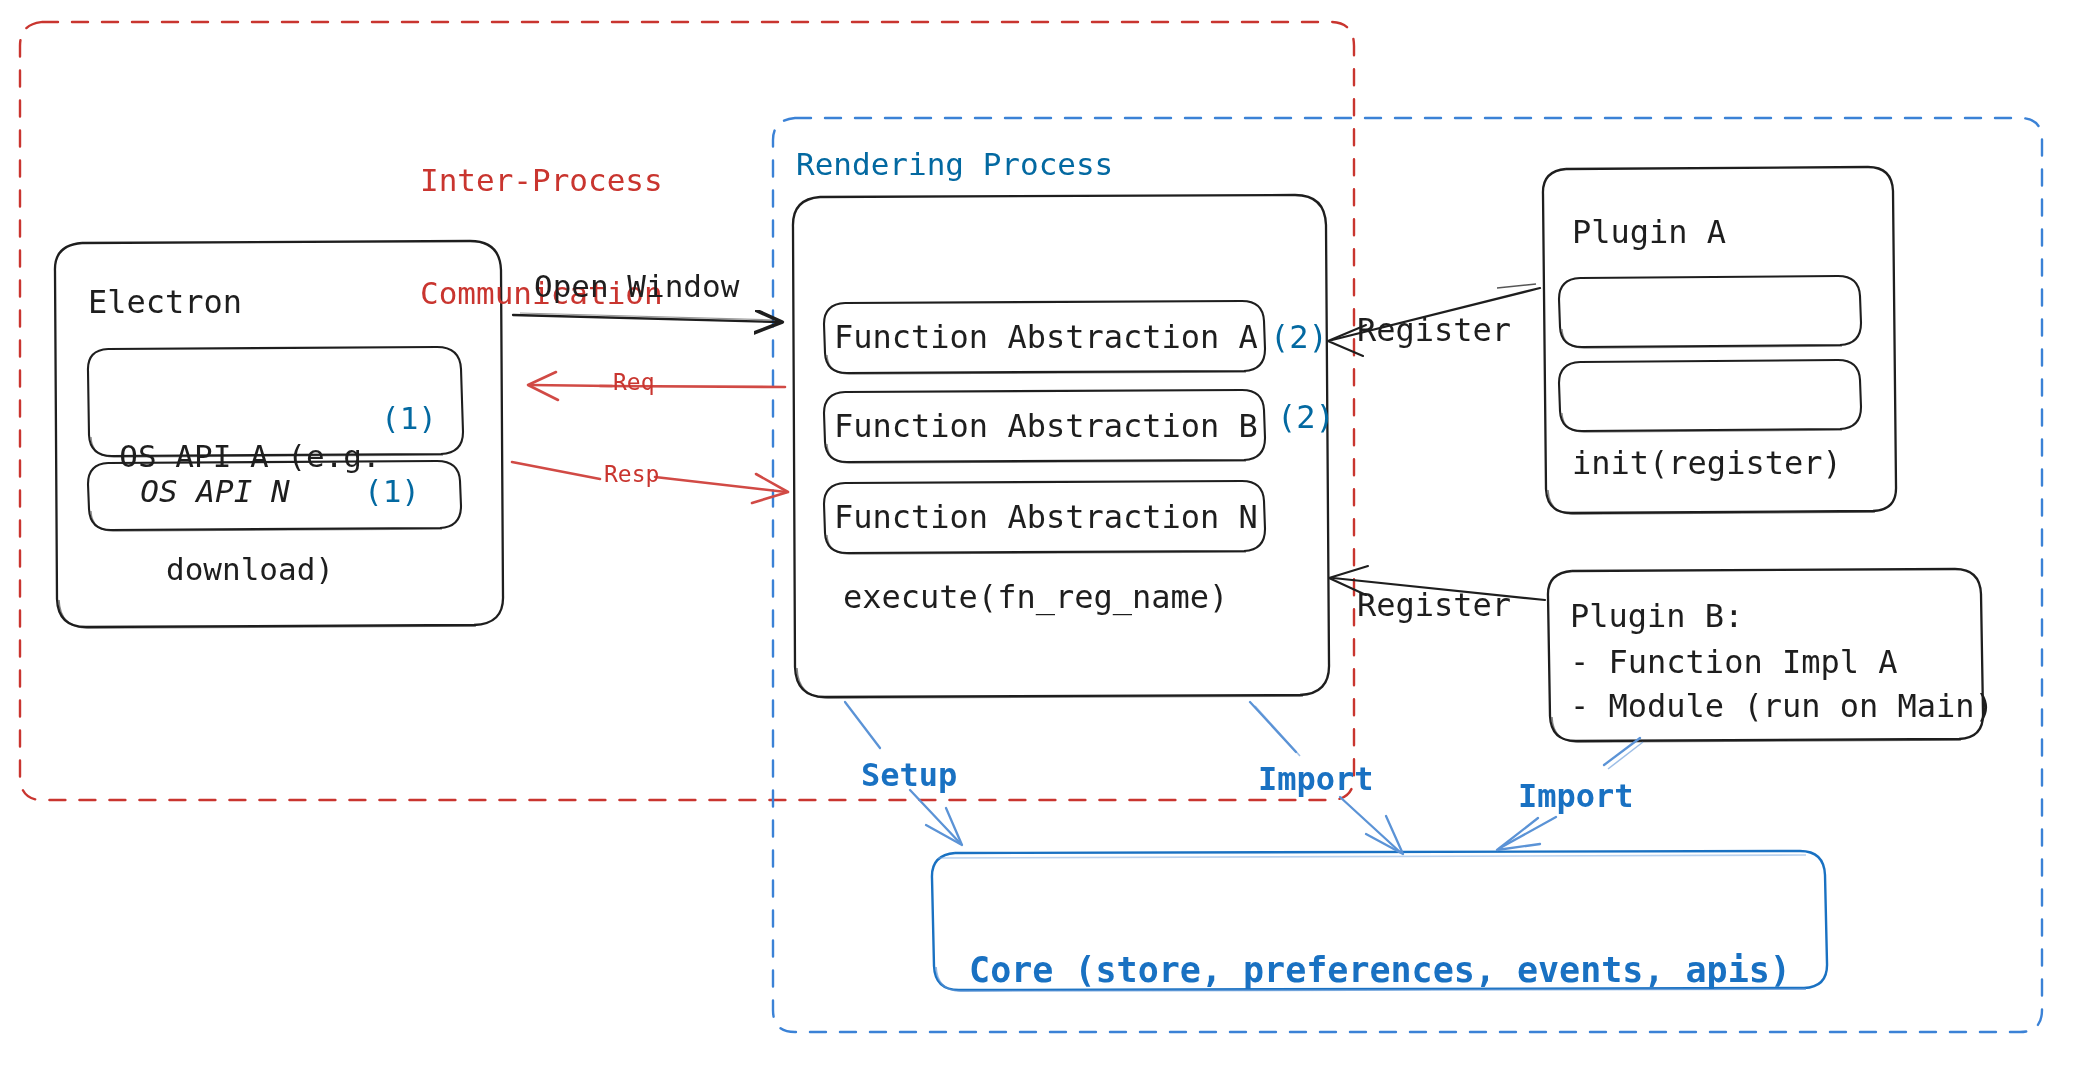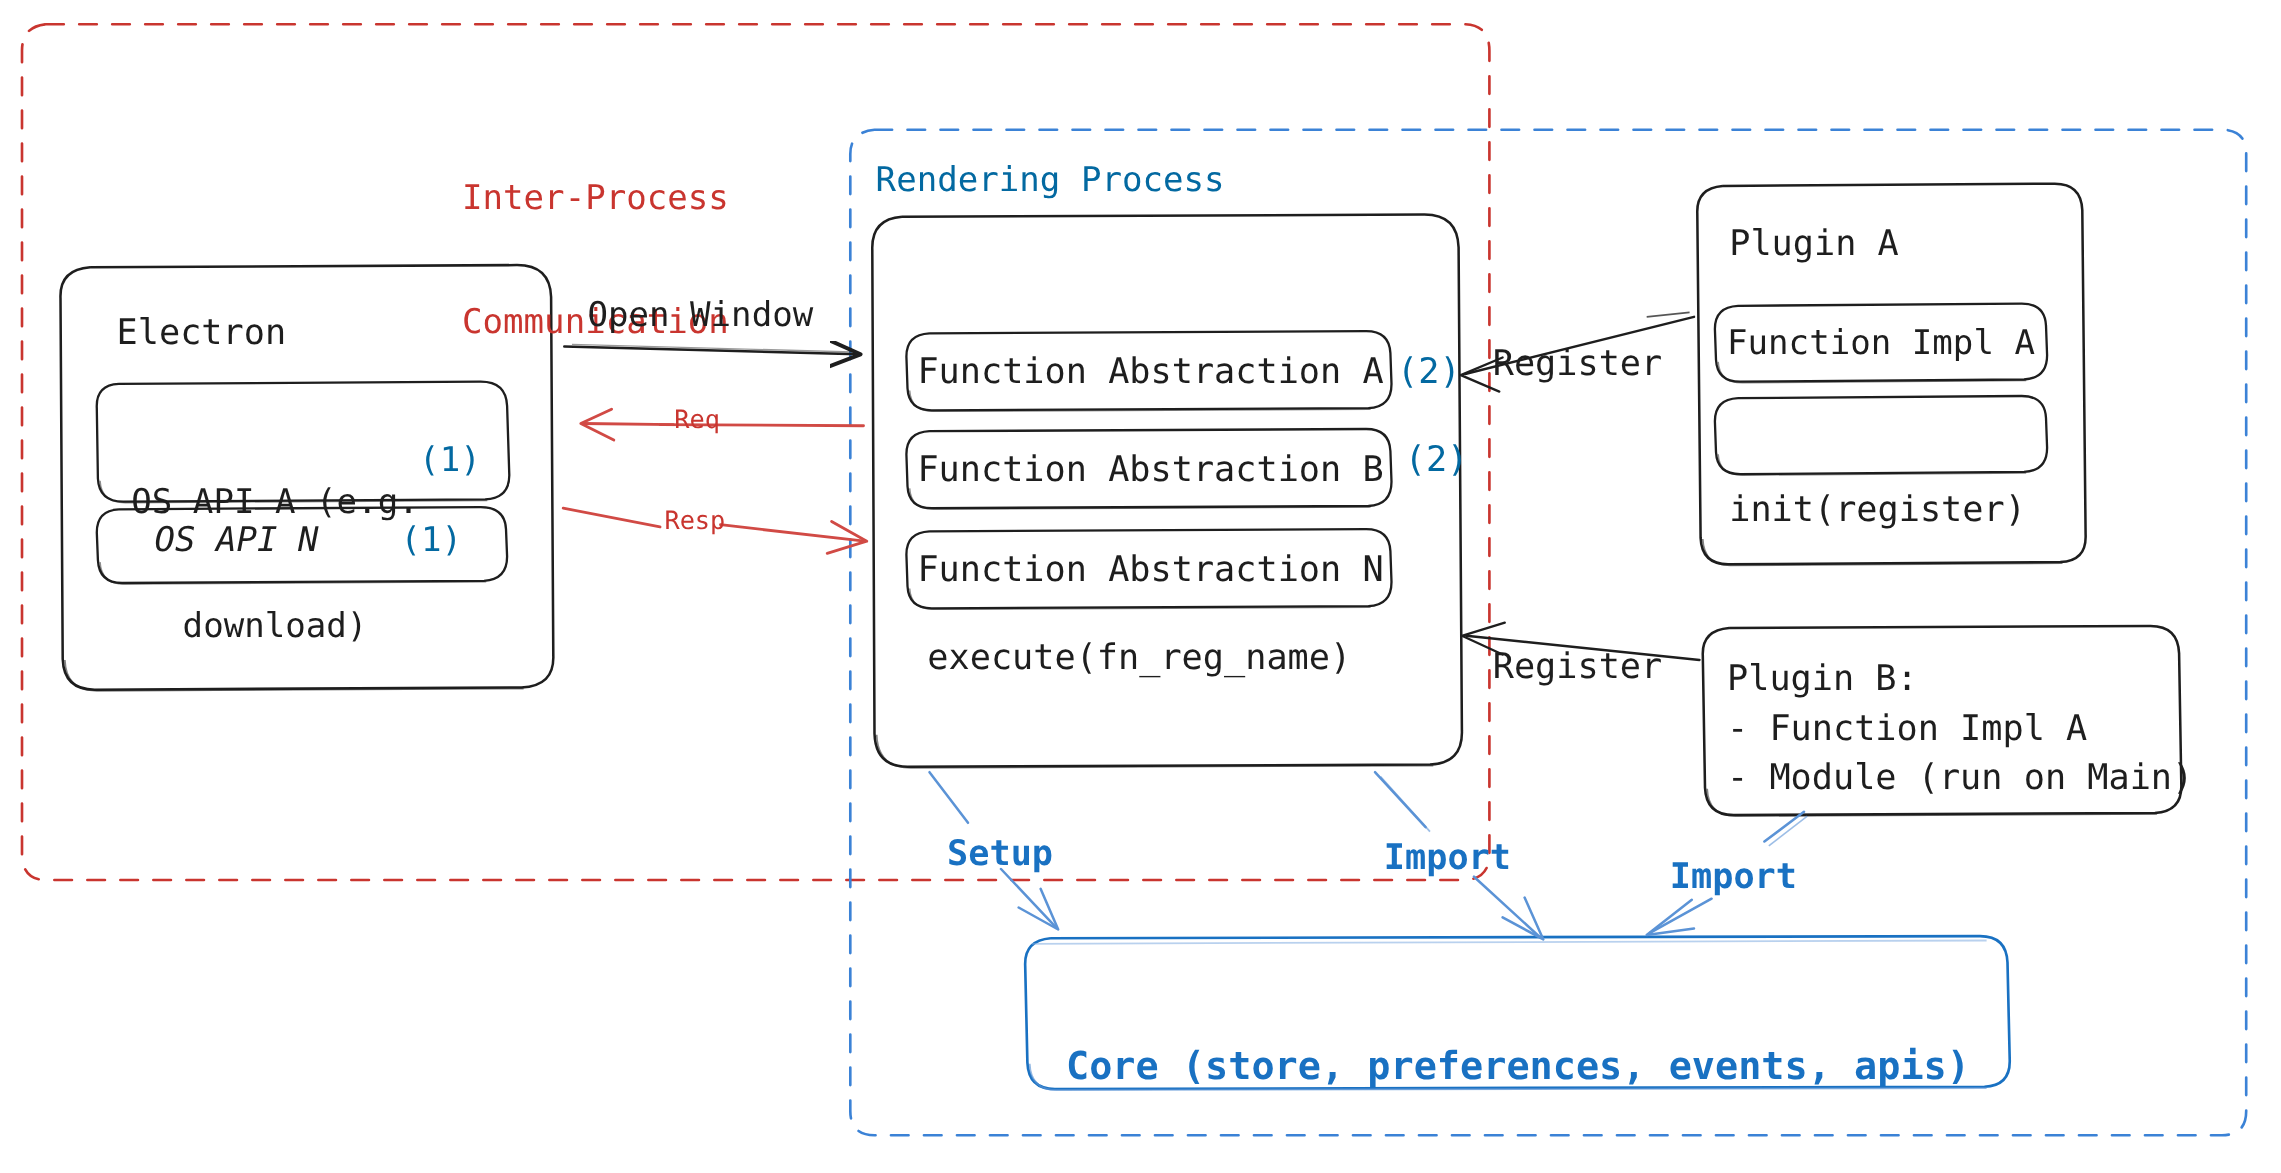--- a/index.html
+++ b/index.html
@@ -174,21 +174,21 @@
     </g>
   </svg>
 
   <div class="txt t-red s31 center" style="left:420px; top:86px; width:240px;">
     <div>Inter-Process</div>
     <div>Communication</div>
   </div>
 
   <div class="txt t-blue s31" style="left:796px; top:146px;">Rendering Process</div>
 
-  <div class="txt t-black s32" style="left:88px; top:283px;margin-left:18px;">Electron</div>
+  <div class="txt t-black s32" style="left:88px; top:283px;">Electron</div>
 
   <div class="txt t-black s31 center" style="left:100px; top:362px; width:300px;">
     <div>OS API A (e.g.</div>
     <div>download)</div>
   </div>
   <div class="txt t-blue s31" style="left:381px; top:400px;">(1)</div>
 
   <div class="txt t-black s31 center" style="left:100px; top:473px; width:230px;font-style:italic;">OS API N</div>
   <div class="txt t-blue s31" style="left:364px; top:473px;">(1)</div>
 
@@ -202,22 +202,21 @@
   <div class="txt t-black s32 center" style="left:834px; top:318px; width:420px;">Function Abstraction A</div>
   <div class="txt t-blue s32" style="left:1270px; top:318px;">(2)</div>
 
   <div class="txt t-black s32 center" style="left:834px; top:407px; width:420px;">Function Abstraction B</div>
   <div class="txt t-blue s32" style="left:1277px; top:398px;">(2)</div>
 
   <div class="txt t-black s32 center" style="left:834px; top:498px; width:420px;">Function Abstraction N</div>
 
   <div class="txt t-black s32" style="left:843px; top:578px;">execute(fn_reg_name)</div>
 
-  <div class="txt t-black s32" style="left:1572px; top:202px;text-align:center;">Plugin A</div>
-  <div class="txt t-black s31 center" style="left:1565px; top:294px; width:290px;">Function Impl A</div>
+  <div class="txt t-black s32" style="left:1572px; top:213px;text-align:center;">Plugin A</div>
   <div class="txt t-black s32" style="left:1572px; top:444px;">init(register)</div>
 
   <div class="txt t-black s32" style="left:1357px; top:311px;">Register</div>
   <div class="txt t-black s32" style="left:1357px; top:586px;">Register</div>
 
   <div class="txt t-black s32" style="left:1570px; top:597px;">Plugin B:</div>
   <div class="txt t-black s32" style="left:1570px; top:643px;">- Function Impl A</div>
   <div class="txt t-black s32" style="left:1570px; top:687px;">- Module (run on Main)</div>
 
   <div class="txt t-blue-bold s32" style="left:861px; top:756px;">Setup</div>

